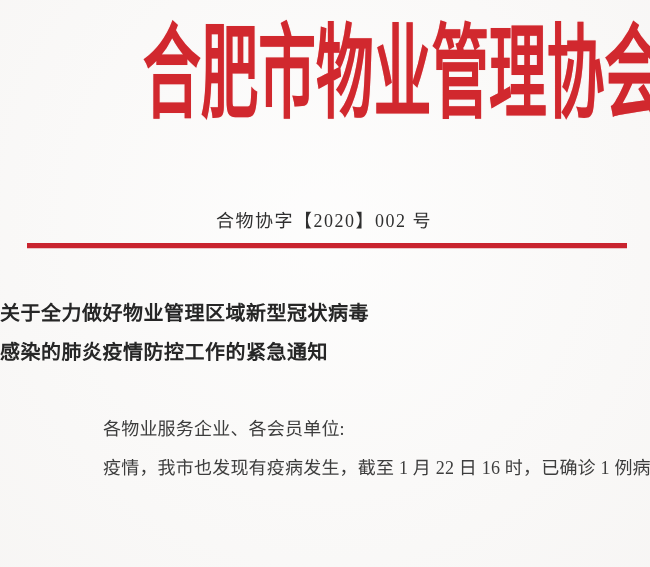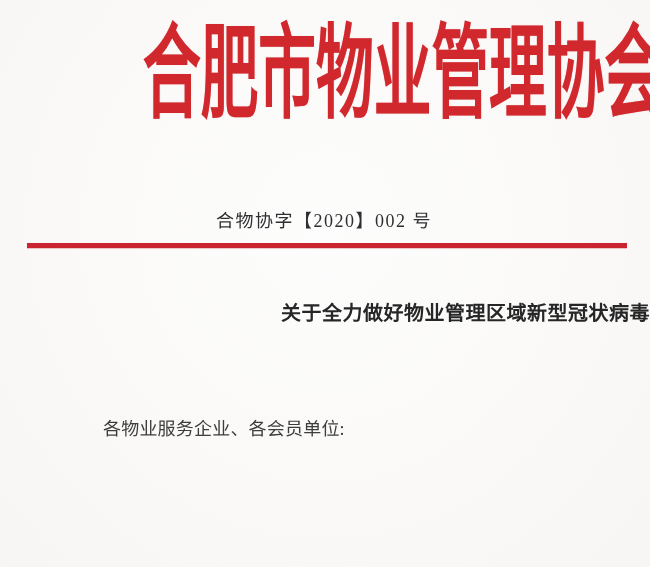--- a/index.html
+++ b/index.html
@@ -48,21 +48,21 @@
   .red-rule{
     position:absolute;
     top:243px;left:27px;
     width:600px;height:5px;
     background:var(--rule-red);
     box-shadow:0 1px 0 rgba(201,36,47,.25);
   }
   .doc-title{
     position:absolute;
     top:294px;left:0;width:650px;
-    text-align:right;
+    text-align:left;
     font-family:"Liberation Sans","DejaVu Sans",sans-serif;
     font-weight:bold;
     font-size:20px;
     line-height:39px;
     letter-spacing:0.5px;
     color:var(--heading-black);
   }
   .doc-body{
     position:absolute;
     top:410px;left:62px;
@@ -82,19 +82,21 @@
 <div class="page">
 
   <div class="masthead">合肥市物业管理协会文件</div>
 
   <div class="doc-number">合物协字【2020】002 号</div>
 
   <div class="red-rule"></div>
 
   <div class="doc-title">
     <div>关于全力做好物业管理区域新型冠状病毒</div>
+    <div>感染的肺炎疫情防控工作的紧急通知</div>
   </div>
 
   <div class="doc-body">
     <div class="body-line salutation">各物业服务企业、各会员单位:</div>
+    <div class="body-line">疫情，我市也发现有疫病发生，截至 1 月 22 日 16 时，已确诊 1 例病</div>
   </div>
 
 </div>
 
 </body></html>

